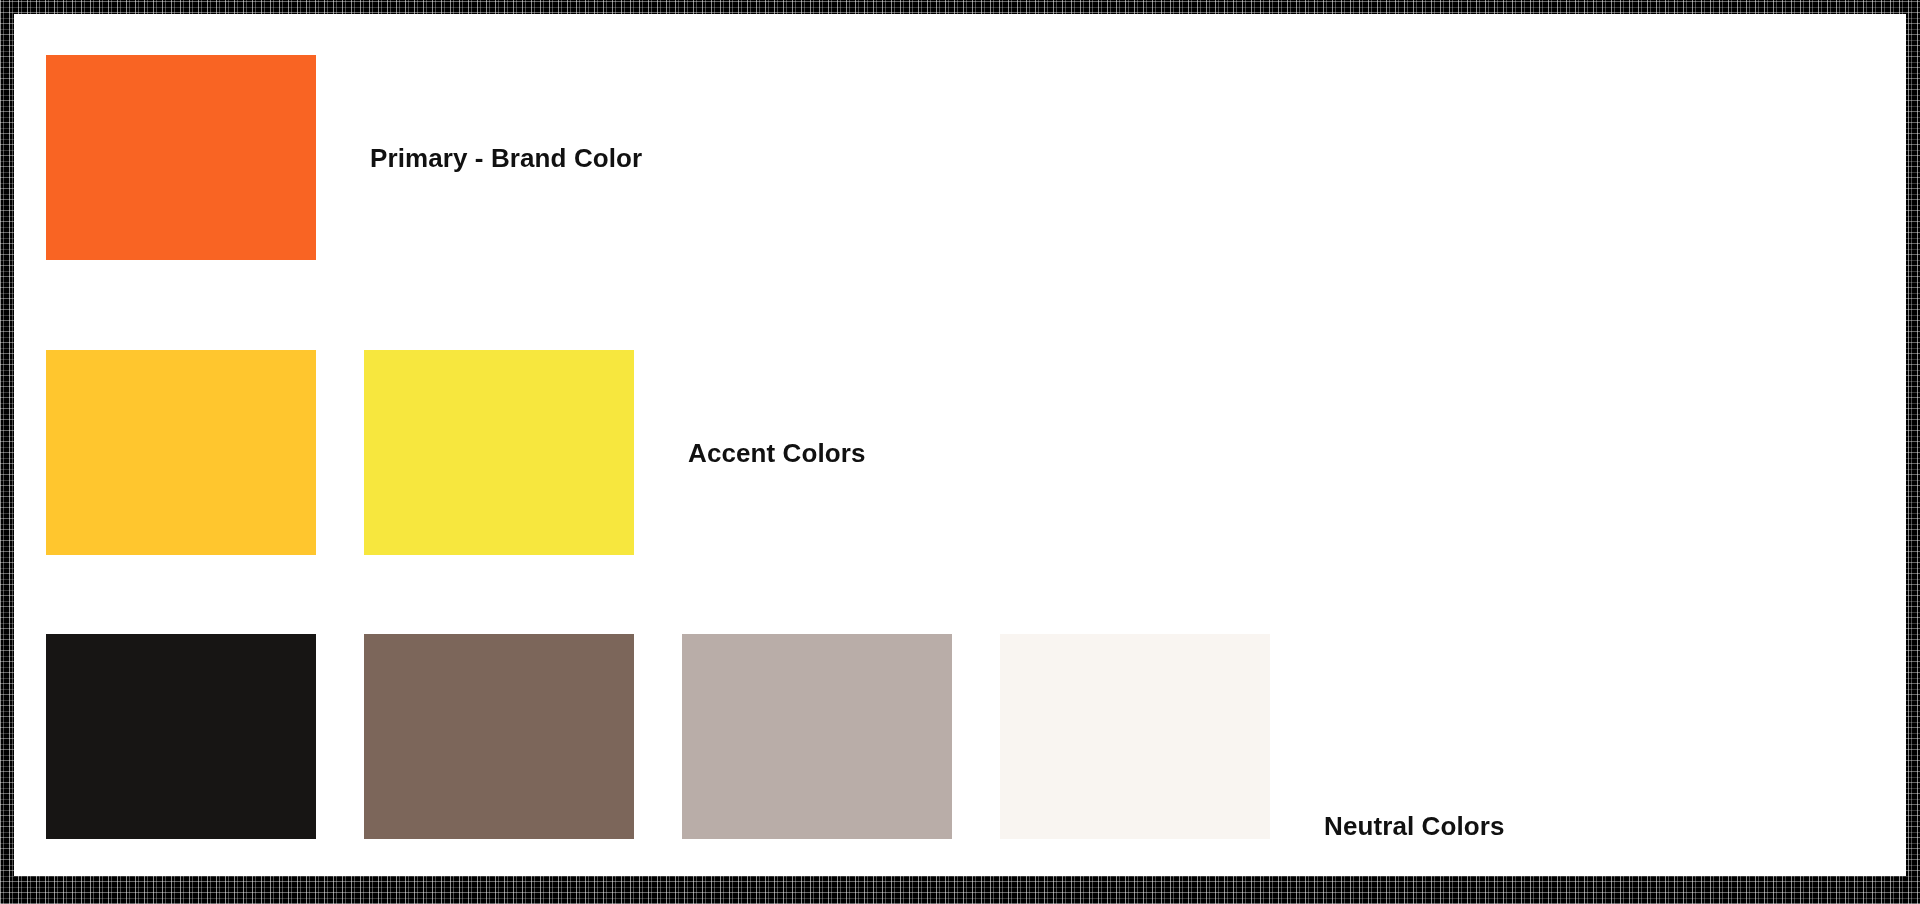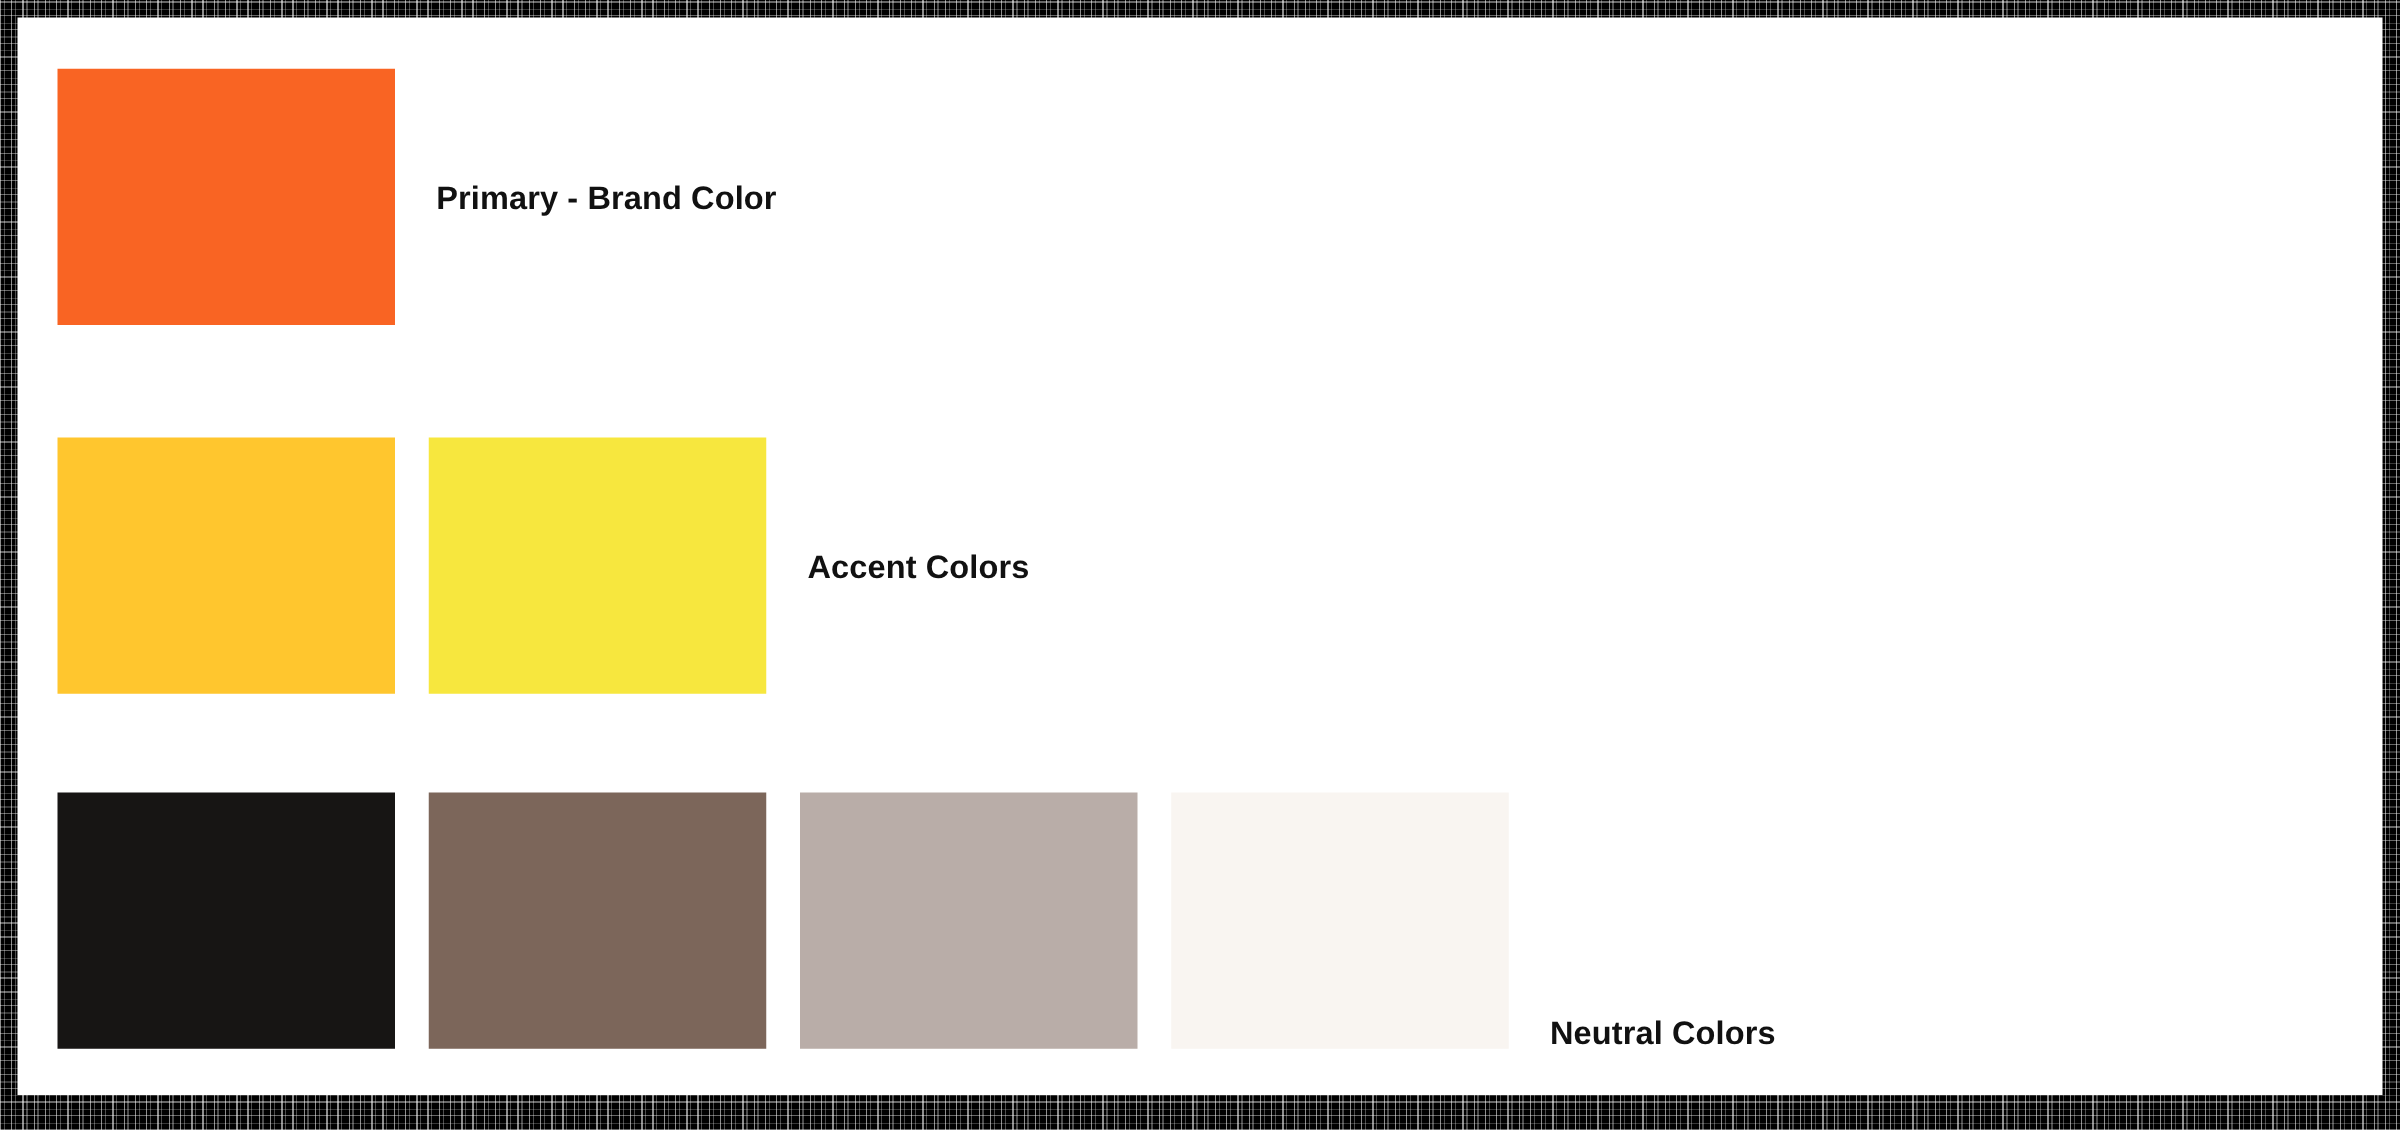--- a/index.html
+++ b/index.html
@@ -71,21 +71,21 @@
     white-space: nowrap;
     flex: 0 0 auto;
     line-height: 1;
   }
 
   
   #row-primary  { top: 41px;  }
   #row-accent   { top: 336px; }
   #row-neutral  { top: 620px; align-items: flex-end; }
 
-  .swatch-row { left: 32px; }
+  .swatch-row { left: 32px; gap: 21px; }
 
   
   .row-label { margin-left: 6px; }
 </style>
 </head>
 <body>
 
 <div id="palette-board">
   <div id="canvas">
 

